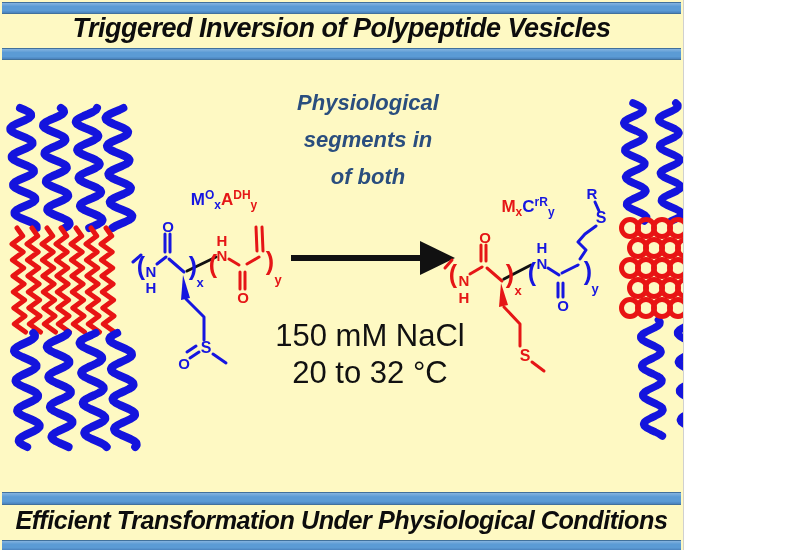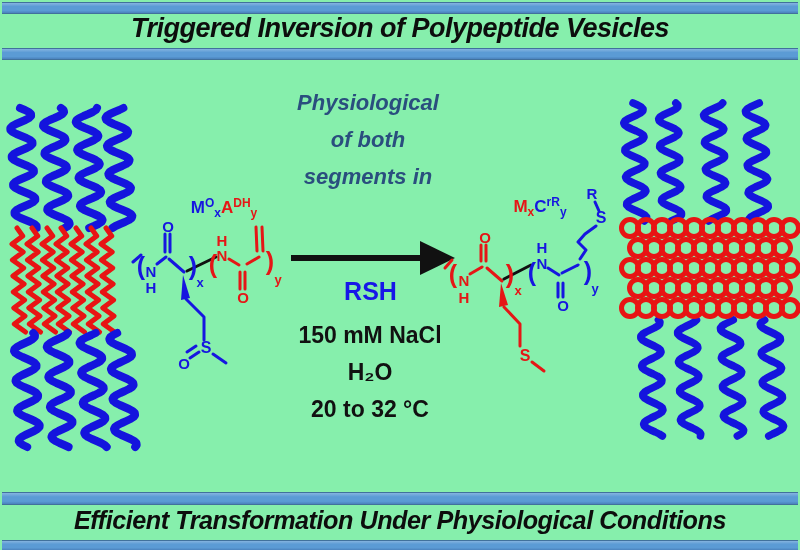--- a/index.html
+++ b/index.html
@@ -1,17 +1,17 @@
 <!DOCTYPE html>
 <html><head>
 <meta charset="utf-8">
 <style>
   html,body{margin:0;padding:0;background:#fff;}
   .frame{
-    position:relative;width:800px;height:550px;background:#86efac;
+    position:relative;width:683px;height:550px;background:#fef9c3;
     font-family:"Liberation Sans",sans-serif;overflow:hidden;
     outline:1px solid #d0d0d0;
   }
   
   .bar{
     position:absolute;left:2px;right:2px;height:10px;
     background:linear-gradient(#85b4e0,#5b9bd5 35%,#5b9bd5 75%,#4a82bd);
     border-top:1px solid #41719c;border-bottom:1px solid #41719c;
   }
   .banner-text{
@@ -24,26 +24,26 @@
   .annotation{
     position:absolute;left:258px;top:84px;width:220px;text-align:center;
     font-weight:bold;font-style:italic;font-size:22px;line-height:37px;color:#2a4e7e;
   }
   .reagent{
     position:absolute;left:278px;top:277px;width:185px;text-align:center;
     font-weight:bold;font-size:25px;color:#1717e8;
   }
   .conditions{
     position:absolute;left:272px;top:317px;width:196px;text-align:center;
-    font-weight:bold;font-size:23px;line-height:37px;color:#111;
+    font-weight:normal;font-size:31px;line-height:37px;color:#111;
   }
   
   .plabel{position:absolute;font-weight:bold;font-size:17px;white-space:nowrap;transform:translate(-50%,-50%);}
-  #left-label{left:208px;top:208px;padding-left:32px;}
-  #right-label{left:540px;top:207px;}
+  #left-label{left:208px;top:200px;padding-left:32px;}
+  #right-label{left:528px;top:207px;}
   .plabel span{position:relative;}
   .plabel .sup{font-size:12px;top:-6px;}
   .plabel .sub{font-size:12px;top:4px;}
   
   .atom{position:absolute;transform:translate(-50%,-50%);font-weight:bold;line-height:1;}
   
   svg{position:absolute;left:0;top:0;}
   .bb{stroke:#1616e0;}
   .rb{stroke:#e51616;}
   .kb{stroke:#111;}
@@ -57,29 +57,27 @@
   <div class="bar" style="top:2px"></div>
   <div id="title-top" class="banner-text">Triggered Inversion of Polypeptide Vesicles</div>
   <div class="bar" style="top:48px"></div>
 
   <div class="bar" style="top:492px;height:11px"></div>
   <div id="title-bottom" class="banner-text">Efficient Transformation Under Physiological Conditions</div>
   <div class="bar" style="top:540px;height:9px;border-bottom:none"></div>
 
   <div class="annotation">
     <div>Physiological</div>
+    <div>segments in</div>
     <div>of both</div>
-    <div>segments in</div>
   </div>
 
-  <div class="reagent">RSH</div>
 
   <div class="conditions">
     <div>150 mM NaCl</div>
-    <div>H₂O</div>
     <div>20 to 32 °C</div>
   </div>
 
   <div id="left-label" class="plabel"><span style="color: rgb(22, 22, 224);">M</span><span class="sup" style="color: rgb(22, 22, 224);">O</span><span class="sub" style="color: rgb(22, 22, 224);">x</span><span style="color: rgb(229, 22, 22);">A</span><span class="sup" style="color: rgb(229, 22, 22);">DH</span><span class="sub" style="color: rgb(229, 22, 22);">y</span></div>
   <div id="right-label" class="plabel"><span style="color: rgb(229, 22, 22);">M</span><span class="sub" style="color: rgb(229, 22, 22);">x</span><span style="color: rgb(22, 22, 224);">C</span><span class="sup" style="color: rgb(22, 22, 224);">rR</span><span class="sub" style="color: rgb(22, 22, 224);">y</span></div>
 
   <svg id="fig" width="800" height="550" viewBox="0 0 800 550">
 
     <g>
       <path class="kb" d="M291,258 L430,258" stroke-width="6" fill="none"></path>

